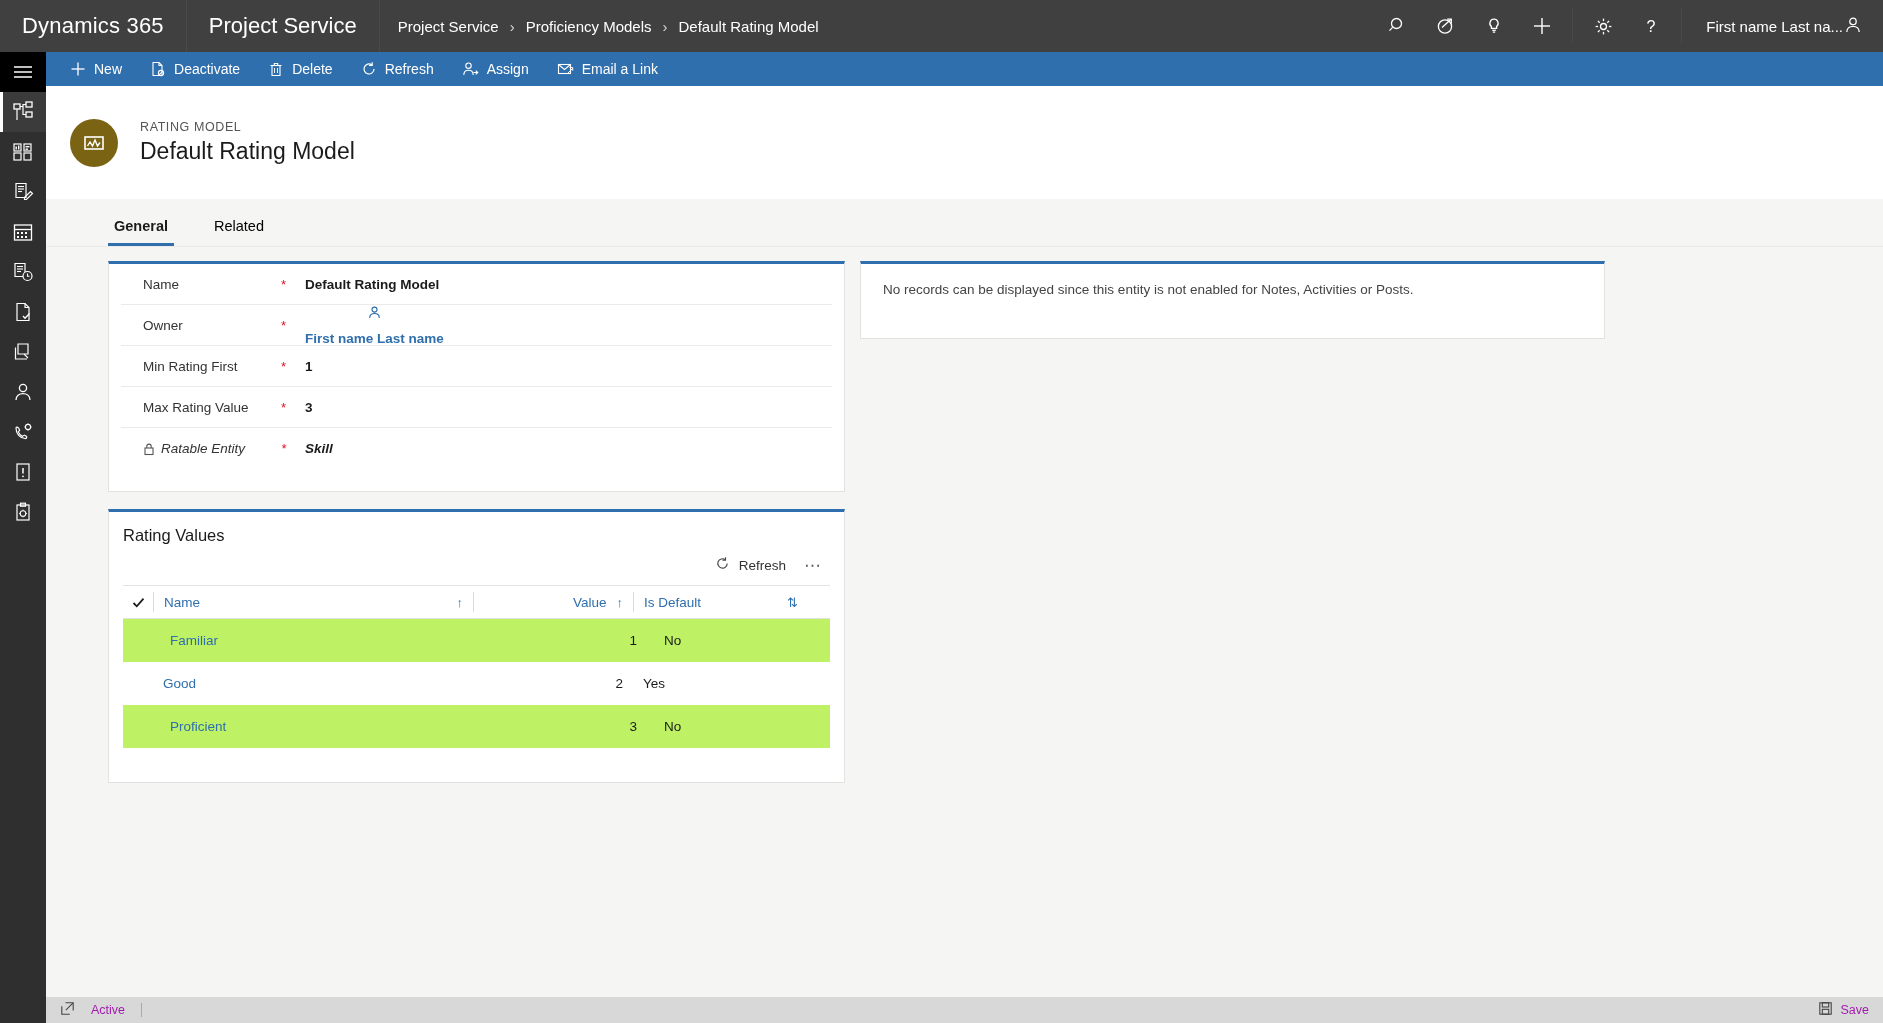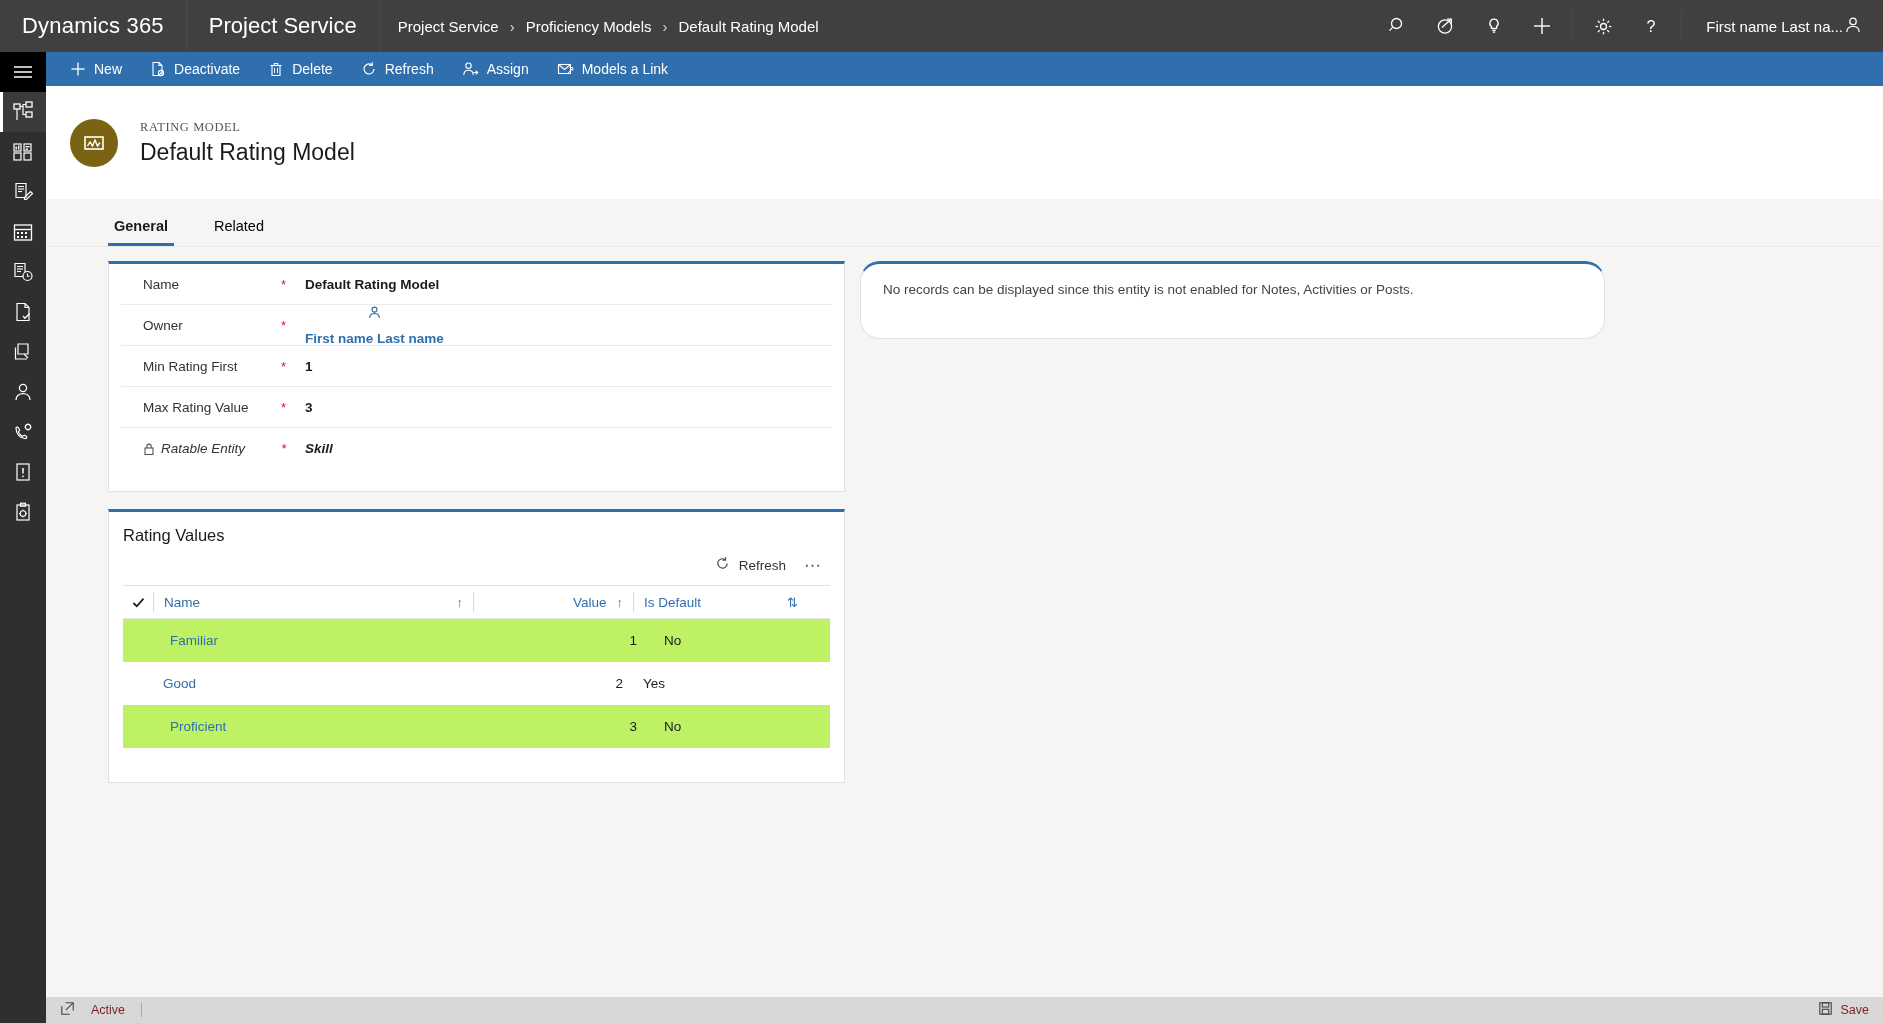--- a/index.html
+++ b/index.html
@@ -88,21 +88,21 @@
     height: 113px; background: #ffffff; display: flex; align-items: center;
     padding-left: 24px;
   }
   .rec-avatar {
     width: 48px; height: 48px; border-radius: 50%;
     background: #7a6313; display: flex; align-items: center; justify-content: center;
     flex: none;
   }
   .rec-titles { margin-left: 22px; }
   .rec-eyebrow {
-    font-size: 12.5px; color: #555555; letter-spacing: .6px; margin-bottom: 4px; font-family: Liberation Serif, serif;
+    font-size: 12.5px; color: #555555; letter-spacing: .6px; margin-bottom: 4px;
   }
   .rec-title { font-size: 23px; color: #1b1b1b; font-weight: 400; }
 
   
   .tabstrip {
     height: 48px; background: #f5f5f3; display: flex; align-items: flex-end;
     padding-left: 62px; border-bottom: 1px solid #eceae8;
   }
   .tab {
     position: relative; font-size: 14.5px; color: #000000; padding: 0 6px 12px 6px;
@@ -117,21 +117,21 @@
   .form-body {
     position: relative; background: #f5f5f3; height: 863px; padding: 22px 0 0 0;
   }
 
   
   .card {
     position: absolute; background: #ffffff; border: 1px solid #e4e2e0;
     border-top: 3px solid #2f6fad;
   }
   .card-general { left: 62px; top: 14px; width: 737px; height: 231px; }
-  .card-notes   { left: 814px; top: 14px; width: 745px; height: 78px; border-radius: 20px; }
+  .card-notes   { left: 814px; top: 14px; width: 745px; height: 78px; }
   .card-grid    { left: 62px; top: 262px; width: 737px; height: 274px; }
 
   .field-row {
     display: flex; align-items: center; height: 41px;
     border-bottom: 1px solid #edebe9; margin: 0 12px; padding-left: 22px;
   }
   .field-row:last-child { border-bottom: none; font-style: italic; }
   .field-label {
     width: 138px; font-size: 13.5px; color: #333333; display: flex; align-items: center; gap: 6px;
   }
@@ -176,21 +176,21 @@
   .grid-row.alt { background: #bef264; gap: 7px; }
   .gr-check { width: 30px; }
   .gr-name { width: 320px; font-size: 13.5px; color: #2f6fad; padding: 0 10px; }
   .gr-value { width: 160px; font-size: 13.5px; color: #1b1b1b; text-align: right; padding: 0 10px; }
   .gr-isdef { width: 175px; font-size: 13.5px; color: #1b1b1b; padding: 0 10px; }
 
   
   .footer {
     position: absolute; left: 46px; top: 997px; width: 1837px; height: 26px;
     background: #d8d8d8; display: flex; align-items: center; padding: 0 14px;
-    font-size: 12.5px; color: #7f1d1d;
+    font-size: 12.5px; color: #a21caf;
   }
   .ft-left { display: flex; align-items: center; gap: 16px; }
   .ft-status { padding-right: 16px; border-right: 1px solid #a9a9a9; }
   .ft-spacer { flex: 1; }
   .ft-save { display: flex; align-items: center; gap: 8px; cursor: pointer; }
 </style>
 </head>
 <body>
 
 <div class="topbar">
@@ -447,21 +447,21 @@
     <span>Assign</span>
   </div>
   <div class="cmd-btn">
     <span>
       <svg width="17" height="16" viewBox="0 0 17 16">
           <rect x="1.5" y="3.5" width="12" height="9" fill="none" stroke="#fff" stroke-width="1.1"></rect>
           <polyline points="1.5,3.5 7.5,8.5 13.5,3.5" fill="none" stroke="#fff" stroke-width="1.1"></polyline>
           <path d="M11 12l4.5-4.5M12.5 6.5h3.2v3.2" fill="none" stroke="#fff" stroke-width="1"></path>
         </svg>
     </span>
-    <span>Models a Link</span>
+    <span>Email a Link</span>
   </div>
 </div>
 
 <div class="canvas">
 
   <div class="rec-header">
     <div class="rec-avatar">
       <svg width="26" height="26" viewBox="0 0 26 26">
           <rect x="4" y="7" width="18" height="12" fill="none" stroke="#fff" stroke-width="1.6"></rect>
           <path d="M6.5 16l2.5-4 2.5 4 2.5-6 2.5 6 2.5-3.5" fill="none" stroke="#fff" stroke-width="1.4"></path>

